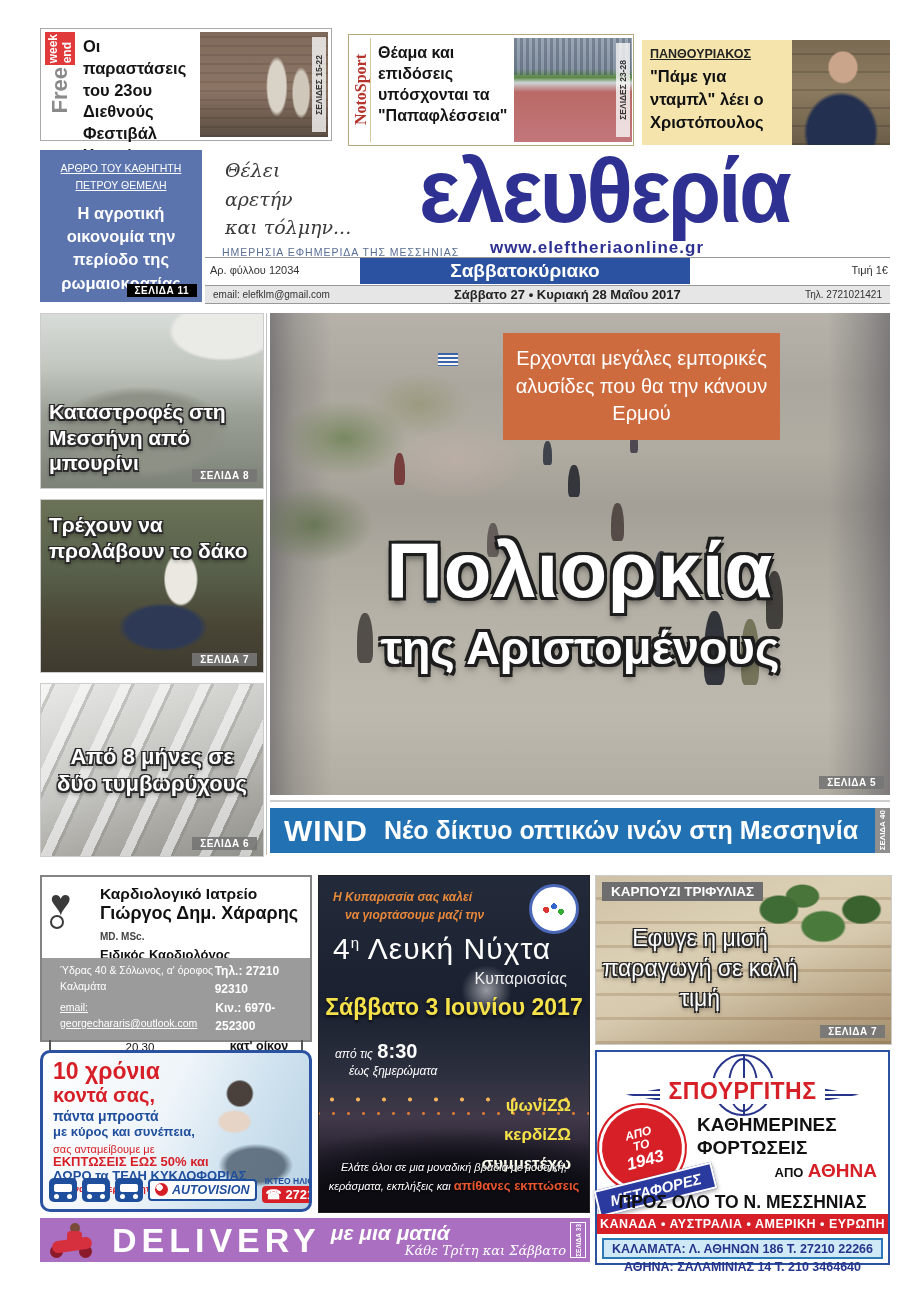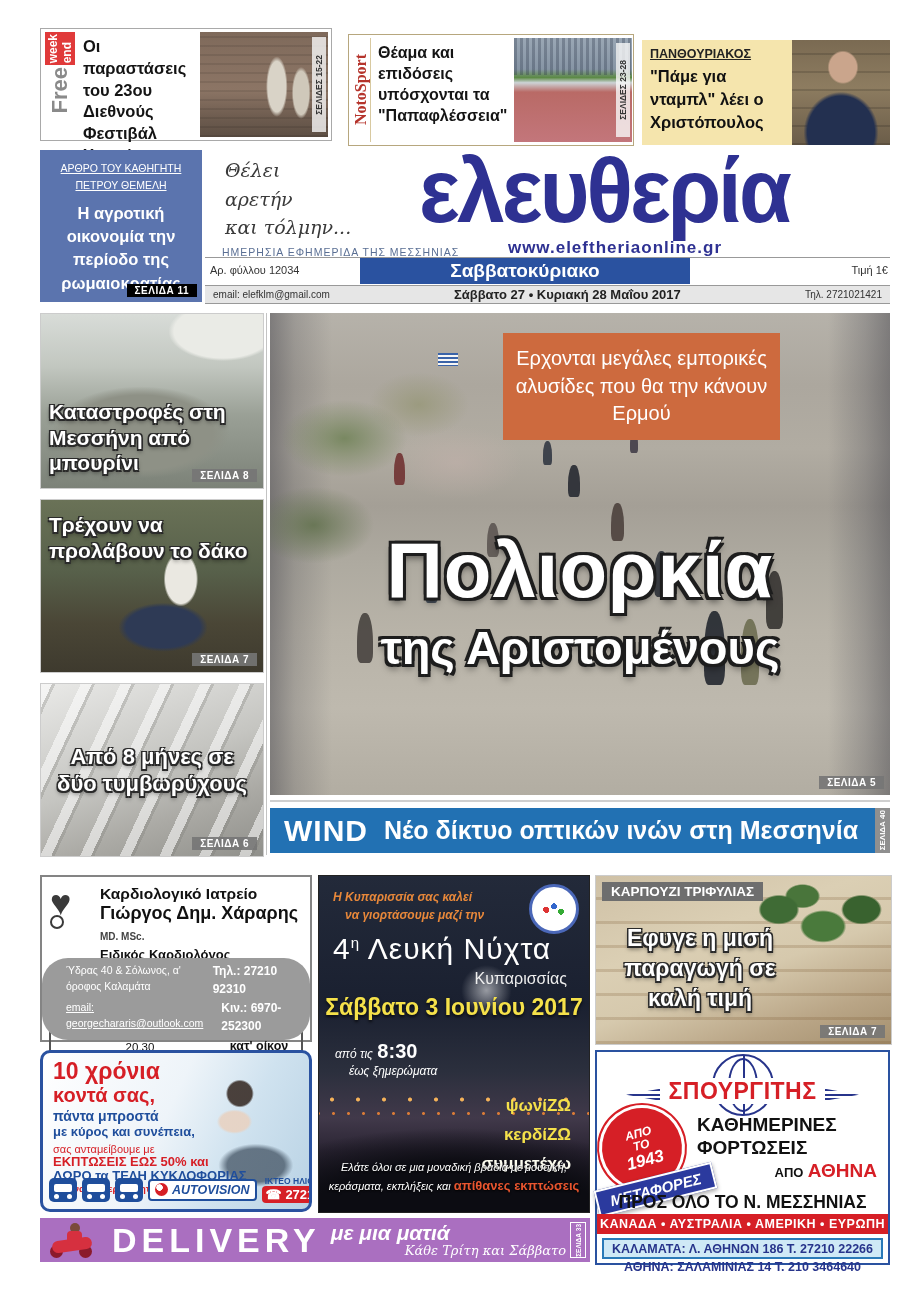--- a/index.html
+++ b/index.html
@@ -67,21 +67,21 @@
   #teaser{background:#cd6a3e;color:#fff;font-weight:normal;font-size:20px;line-height:1.38;text-align:center;}
 
   
   #wind{background:#2271b3;color:#fff;display:flex;align-items:center;}
   .wind-vpage{position:absolute;right:0;top:0;bottom:0;width:15px;background:#8f8f8f;color:#fff;
               display:flex;align-items:center;justify-content:center;font-size:8px;font-weight:bold;}
 
   
   #cardio{border:2px solid #848484;background:#fff;box-sizing:border-box;}
   #cardio-foot{position:absolute;left:0;right:0;bottom:0;background:#9b9b9b;color:#fff;
-               font-size:10.5px;padding:4px 24px;line-height:1.55;border-radius:26px;}
+               font-size:10.5px;padding:4px 18px;line-height:1.55;}
 
   
   #night{color:#fff;border:1px solid #222;box-sizing:border-box;background-image:
     radial-gradient(circle 36px at 62% 34%,rgba(255,255,255,.55),transparent 70%),
     radial-gradient(circle,rgba(255,185,90,.95) 0 1.6px,transparent 2.4px),
     radial-gradient(circle,rgba(255,140,50,.8) 0 1.1px,transparent 1.8px),
     radial-gradient(ellipse 90% 26% at 50% 101%,#0c0c12 0 60%,transparent 100%),
     linear-gradient(180deg,#232a3a 0%,#1a2030 38%,#2b2f3d 58%,#41394a 72%,#2a2433 82%,#14141c 100%);
     background-size:100% 100%,26px 9px,15px 7px,100% 100%,100% 100%;
     background-position:0 0,0 67%,7px 71%,0 0,0 0;
@@ -175,21 +175,21 @@
 
   <div class="abs" style="left:225px;top:156px;font-family:'DejaVu Serif',serif;font-style:italic;font-size:19px;color:#3a3a3a;line-height:1.5;">
     <div>Θέλει</div>
     <div>αρετήν</div>
     <div>και τόλμην...</div>
   </div>
 
   <div class="abs" id="logo" style="left:318px;top:150px;width:572px;text-align:center;font-size:86px;">ελευθερία</div>
 
   <div class="abs" style="left:222px;top:246px;font-size:10.5px;color:#5a6f94;letter-spacing:1px;">ΗΜΕΡΗΣΙΑ ΕΦΗΜΕΡΙΔΑ ΤΗΣ ΜΕΣΣΗΝΙΑΣ</div>
-  <div class="abs" style="left:430px;top:238px;width:370px;text-align:center;color:#2e3192;font-weight:bold;font-size:17px;letter-spacing:1px;">www.eleftheriaonline.gr</div>
+  <div class="abs" style="left:412px;top:238px;width:370px;text-align:center;color:#2e3192;font-weight:bold;font-size:17px;letter-spacing:1px;">www.eleftheriaonline.gr</div>
 
   <div class="abs" style="left:205px;top:257px;width:685px;height:1px;background:#999;"></div>
   <div class="abs" style="left:210px;top:264px;font-size:11px;color:#333;">Αρ. φύλλου 12034</div>
   <div class="abs" style="left:360px;top:258px;width:330px;height:26px;background:#2a52a0;color:#fff;font-weight:bold;font-size:19px;display:flex;align-items:center;justify-content:center;">Σαββατοκύριακο</div>
   <div class="abs" style="left:790px;top:264px;width:98px;text-align:right;font-size:11px;color:#333;">Τιμή 1€</div>
 
   <div class="abs" style="left:205px;top:285px;width:685px;height:19px;background:#e6e6e6;border-top:1px solid #999;border-bottom:1px solid #999;display:flex;align-items:center;justify-content:space-between;padding:0 8px;box-sizing:border-box;">
     <span style="font-size:10px;color:#333;">email: elefklm@gmail.com</span>
     <span style="font-size:13px;font-weight:bold;color:#222;">Σάββατο 27 • Κυριακή 28 Μαΐου 2017</span>
     <span style="font-size:10px;color:#333;">Τηλ. 2721021421</span>
@@ -316,21 +316,21 @@
       <div>Ελάτε όλοι σε μια μοναδική βραδιά με μουσική,</div>
       <div>
         <span>κεράσματα, εκπλήξεις και</span>
         <span style="color:#e8552f;font-weight:bold;font-size:13px;font-style:normal;">απίθανες εκπτώσεις</span>
       </div>
     </div>
   </div>
 
   <div class="photo" id="photo-melons" style="left:595px;top:875px;width:295px;height:168px;border:1px solid #ccc;">
     <div style="position:absolute;left:6px;top:6px;background:#6e6e6e;color:#fff;font-weight:bold;font-size:13.5px;padding:2px 9px;">ΚΑΡΠΟΥΖΙ ΤΡΙΦΥΛΙΑΣ</div>
-    <div class="outline-sm" style="position:absolute;left:4px;top:48px;width:200px;font-weight:bold;font-size:23px;line-height:1.3;text-align:center;">Εφυγε η μισή παραγωγή σε καλή τιμή</div>
+    <div class="outline-sm" style="position:absolute;left:4px;top:48px;width:200px;font-weight:normal;font-size:23px;line-height:1.3;text-align:center;">Εφυγε η μισή παραγωγή σε καλή τιμή</div>
     <div class="badge badge-br">ΣΕΛΙΔΑ 7</div>
   </div>
 
   <div class="abs" id="autov" style="left:40px;top:1050px;width:272px;height:162px;">
     <div style="position:absolute;left:10px;top:6px;line-height:1.1;">
       <div style="color:#d61f26;font-weight:900;font-size:23px;">10 χρόνια</div>
       <div style="color:#d61f26;font-weight:900;font-size:20px;">κοντά σας,</div>
       <div style="color:#1f4e9c;font-weight:bold;font-size:14px;margin-top:3px;">πάντα μπροστά</div>
       <div style="color:#1f4e9c;font-weight:bold;font-size:13px;">με κύρος και συνέπεια,</div>
       <div style="color:#d61f26;font-size:11px;margin-top:4px;">σας ανταμείβουμε με</div>

